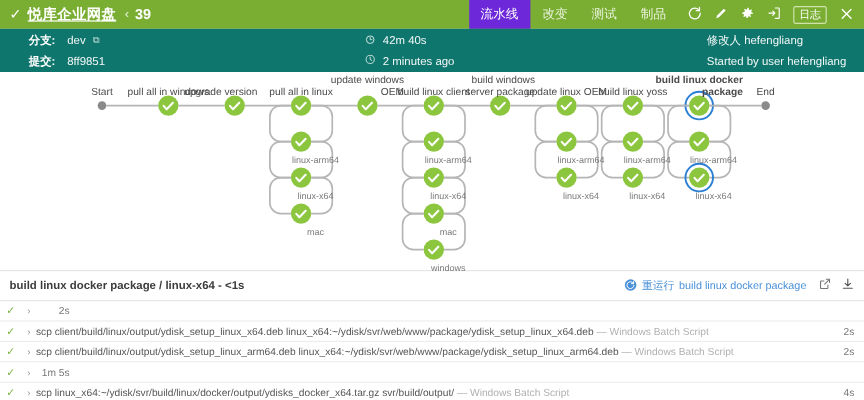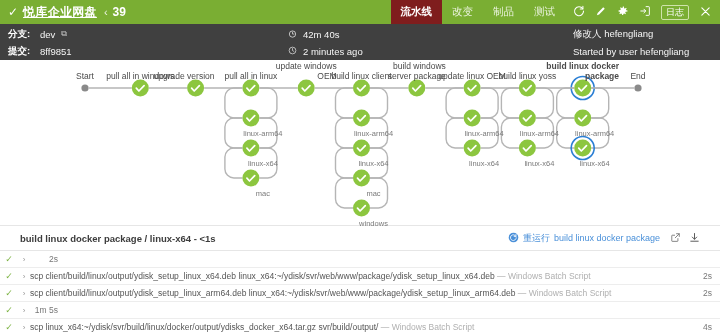--- a/index.html
+++ b/index.html
@@ -19,32 +19,32 @@
   .proj-title{ font-size:12px; font-weight:bold; text-decoration:underline; letter-spacing:.3px;}
   .run-sep{ font-size:11px; opacity:.85; margin-left:2px;}
   .run-no{ font-size:12px; font-weight:bold;}
   .spacer{ flex:1 1 auto; }
 
   .tabs{ display:flex; align-items:stretch; height:24px; }
   .tab{
     padding:0 10px; display:flex; align-items:center; font-size:10.5px;
     color:#eaf3dc; height:24px; cursor:pointer;
   }
-  .tab.active{ background:#7f1d1d; color:#fff; font-weight:bold; }
+  .tab.active{ background:#6d28d9; color:#fff; font-weight:normal; }
 
   .icons{ display:flex; align-items:flex-start; gap:10px; padding:0 8px 0 8px;}
   .icons svg{ display:block; }
   .logbtn{
     border:1px solid #cfe3ab; border-radius:2px; padding:1px 4px;
     font-size:9px; color:#fff; line-height:11px; cursor:pointer;
   }
 
   
   .meta{
-    background:#404040; color:#fff; height:36px; padding:4px 8px 0 8px;
+    background:#0f766e; color:#fff; height:36px; padding:4px 8px 0 24px;
     display:flex; font-size:9.5px; position:relative;justify-content:space-between;
   }
   .meta-col{ display:flex; flex-direction:column; gap:5px; }
   .meta-col.c1{ width:280px; }
   .meta-col.c2{ width:285px; }
   .meta-col.c3{ flex:1; }
   .meta-row{ display:flex; align-items:center; gap:6px; height:12px;}
   .meta-key{ font-weight:bold; width:26px; }
   .meta-val{ opacity:.95; }
   .ext-mini{ opacity:.7; font-size:8px; }
@@ -59,21 +59,21 @@
   }
   .stage-label.bold{ font-weight:bold; }
   .node-label{
     position:absolute; font-size:7.5px; color:#7a7a7a; text-align:left;
     transform:translateX(-50%); white-space:nowrap;padding-left:24px;
   }
 
   
   .logsection{ border-top:1px solid #e6e6e6; }
   .log-head{
-    display:flex; align-items:center; height:24px; padding:0 20px;
+    display:flex; align-items:center; height:24px; padding:0 8px;
     font-size:9.5px; font-weight:bold; color:#3c3c3c;
   }
   .log-head .spacer{flex:1;}
   .rerun{
     display:flex; align-items:center; gap:4px; color:#4a90d9;
     font-weight:normal; font-size:9px; cursor:pointer;
   }
   .rerun .cn{ font-weight:normal; }
   .headicons{ display:flex; align-items:center; gap:8px; margin-left:10px;}
   .logrow{
@@ -95,22 +95,22 @@
     <span class="check-glyph">✓</span>
     <span class="proj-title">悦库企业网盘</span>
     <span class="run-sep">‹</span>
     <span class="run-no">39</span>
   </div>
   <div class="spacer"></div>
 
   <div class="tabs">
     <div class="tab active">流水线</div>
     <div class="tab">改变</div>
+    <div class="tab">测试</div>
     <div class="tab">制品</div>
-    <div class="tab">测试</div>
   </div>
 
   <div class="icons">
     <span>
       <svg width="12" height="12" viewBox="0 0 16 16" fill="none" stroke="#fff" stroke-width="1.4">
         <path d="M13 5A6 6 0 1 0 14 8" stroke-linecap="round"></path>
         <path d="M13.2 1.6V5.2H9.6" stroke-linecap="round" stroke-linejoin="round"></path>
       </svg>
     </span>
     <span>

